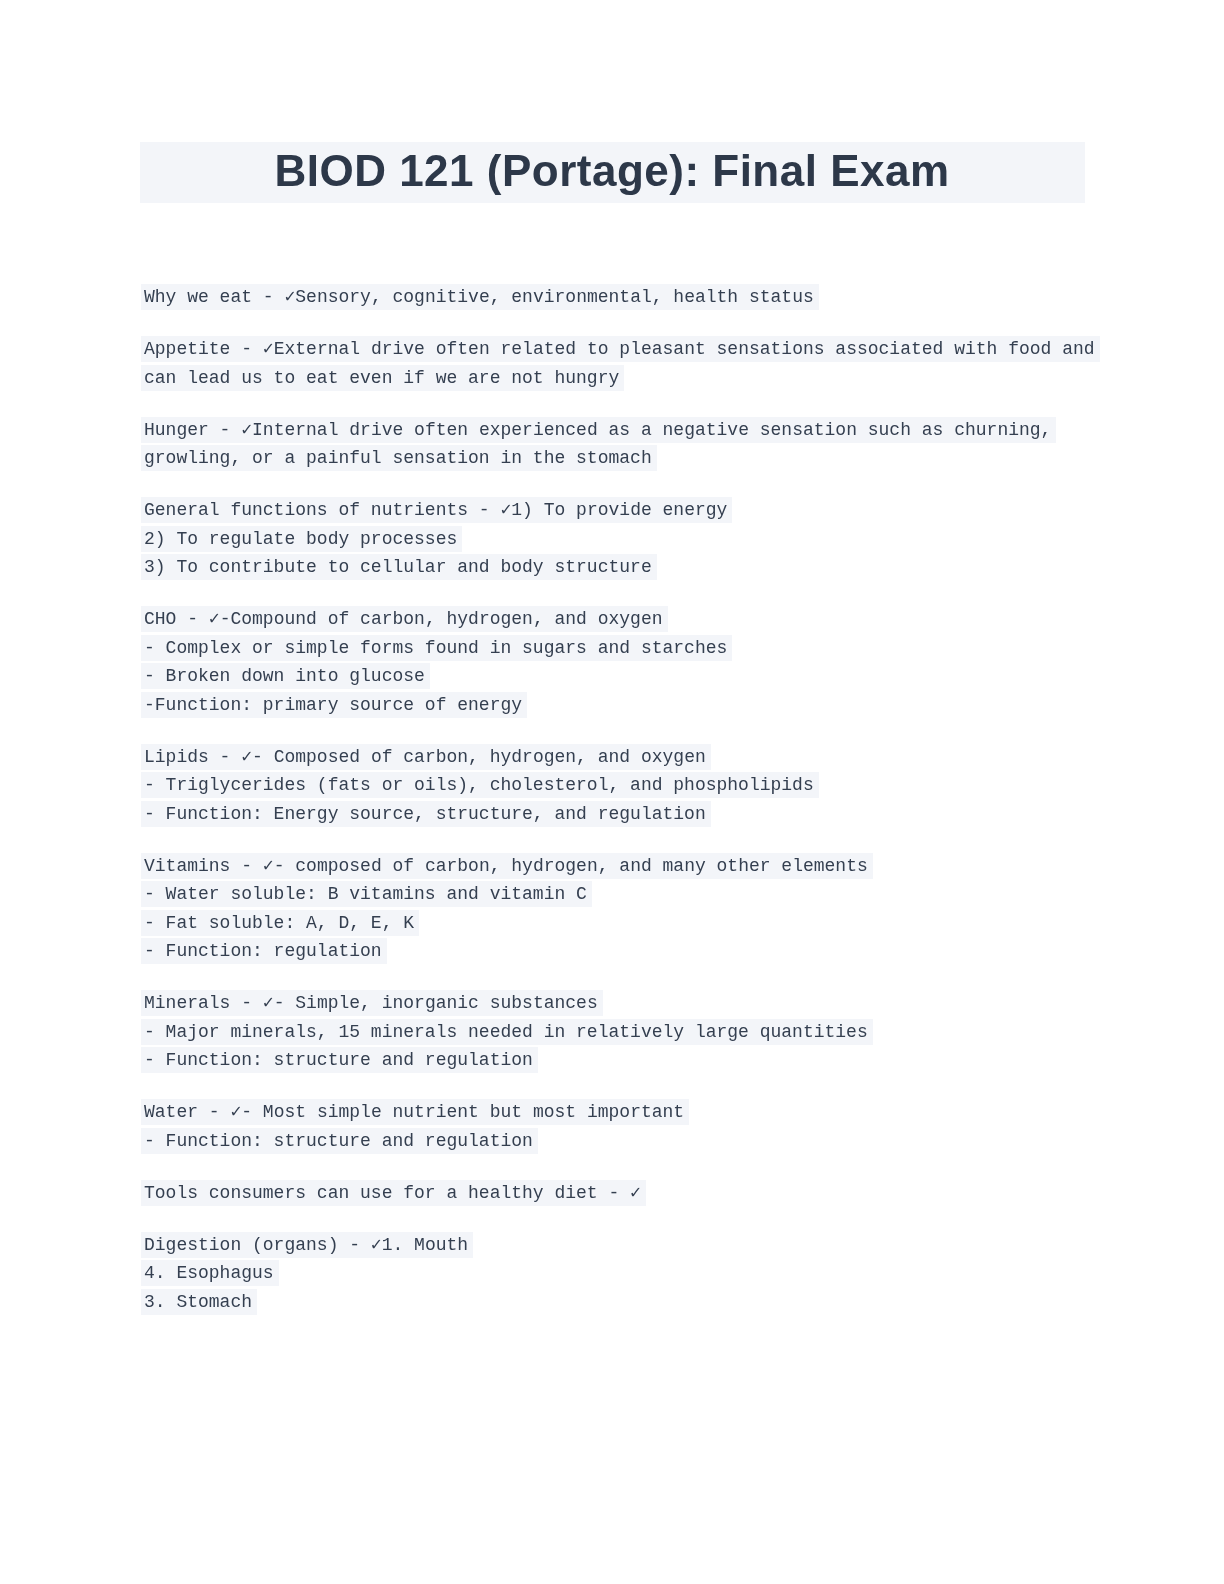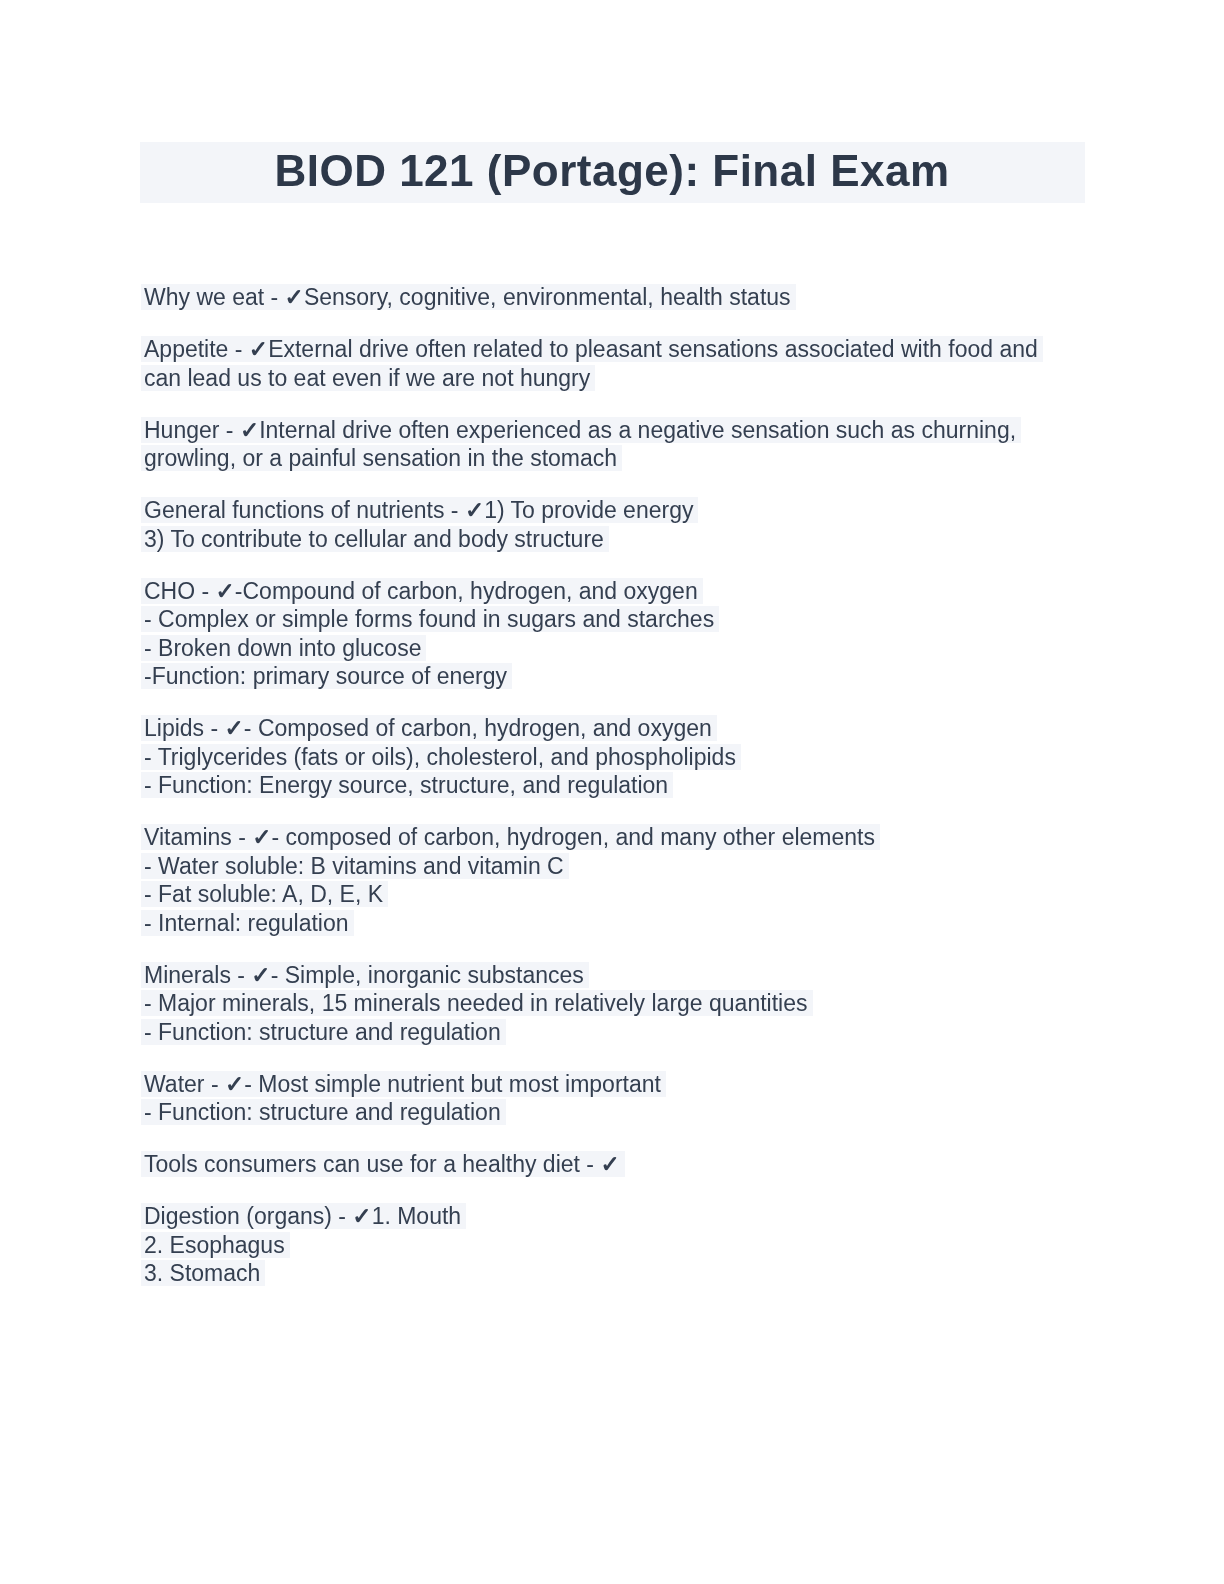--- a/index.html
+++ b/index.html
@@ -35,25 +35,26 @@
     margin: 0 0 26px 0;
   }
   .line {
     height: 26px;
     margin-bottom: 2.5px;
     white-space: nowrap;
   }
   .hl {
     display: inline-block;
     background: var(--highlight, #f3f5f9);
-    font-size: 23px;
+    font-size: 18px;
     line-height: 26px;
     color: var(--text, #343f50);
     padding: 0 5px 0 3px;
     margin-left: -3px;
+    font-family: Liberation Mono, monospace;
   }
   .check {
     font-weight: bold;
     color: var(--checkmark, #343f50);
   }
 </style>
 </head>
 <body>
 
 <div class="page">
@@ -67,50 +68,51 @@
       <div class="block">
         <div class="line"><span class="hl">Appetite - <span class="check">✓</span>External drive often related to pleasant sensations associated with food and</span></div>
         <div class="line"><span class="hl">can lead us to eat even if we are not hungry</span></div>
       </div>
       <div class="block">
         <div class="line"><span class="hl">Hunger - <span class="check">✓</span>Internal drive often experienced as a negative sensation such as churning,</span></div>
         <div class="line"><span class="hl">growling, or a painful sensation in the stomach</span></div>
       </div>
       <div class="block">
         <div class="line"><span class="hl">General functions of nutrients - <span class="check">✓</span>1) To provide energy</span></div>
+        <div class="line"><span class="hl">2) To regulate body processes</span></div>
         <div class="line"><span class="hl">3) To contribute to cellular and body structure</span></div>
       </div>
       <div class="block">
         <div class="line"><span class="hl">CHO - <span class="check">✓</span>-Compound of carbon, hydrogen, and oxygen</span></div>
         <div class="line"><span class="hl">- Complex or simple forms found in sugars and starches</span></div>
         <div class="line"><span class="hl">- Broken down into glucose</span></div>
         <div class="line"><span class="hl">-Function: primary source of energy</span></div>
       </div>
       <div class="block">
         <div class="line"><span class="hl">Lipids - <span class="check">✓</span>- Composed of carbon, hydrogen, and oxygen</span></div>
         <div class="line"><span class="hl">- Triglycerides (fats or oils), cholesterol, and phospholipids</span></div>
         <div class="line"><span class="hl">- Function: Energy source, structure, and regulation</span></div>
       </div>
       <div class="block">
         <div class="line"><span class="hl">Vitamins - <span class="check">✓</span>- composed of carbon, hydrogen, and many other elements</span></div>
         <div class="line"><span class="hl">- Water soluble: B vitamins and vitamin C</span></div>
         <div class="line"><span class="hl">- Fat soluble: A, D, E, K</span></div>
-        <div class="line"><span class="hl">- Internal: regulation</span></div>
+        <div class="line"><span class="hl">- Function: regulation</span></div>
       </div>
       <div class="block">
         <div class="line"><span class="hl">Minerals - <span class="check">✓</span>- Simple, inorganic substances</span></div>
         <div class="line"><span class="hl">- Major minerals, 15 minerals needed in relatively large quantities</span></div>
         <div class="line"><span class="hl">- Function: structure and regulation</span></div>
       </div>
       <div class="block">
         <div class="line"><span class="hl">Water - <span class="check">✓</span>- Most simple nutrient but most important</span></div>
         <div class="line"><span class="hl">- Function: structure and regulation</span></div>
       </div>
       <div class="block">
         <div class="line"><span class="hl">Tools consumers can use for a healthy diet - <span class="check">✓</span></span></div>
       </div>
       <div class="block">
         <div class="line"><span class="hl">Digestion (organs) - <span class="check">✓</span>1. Mouth</span></div>
-        <div class="line"><span class="hl">2. Esophagus</span></div>
+        <div class="line"><span class="hl">4. Esophagus</span></div>
         <div class="line"><span class="hl">3. Stomach</span></div>
       </div>
     </div>
 </div>
 
 </body></html>

